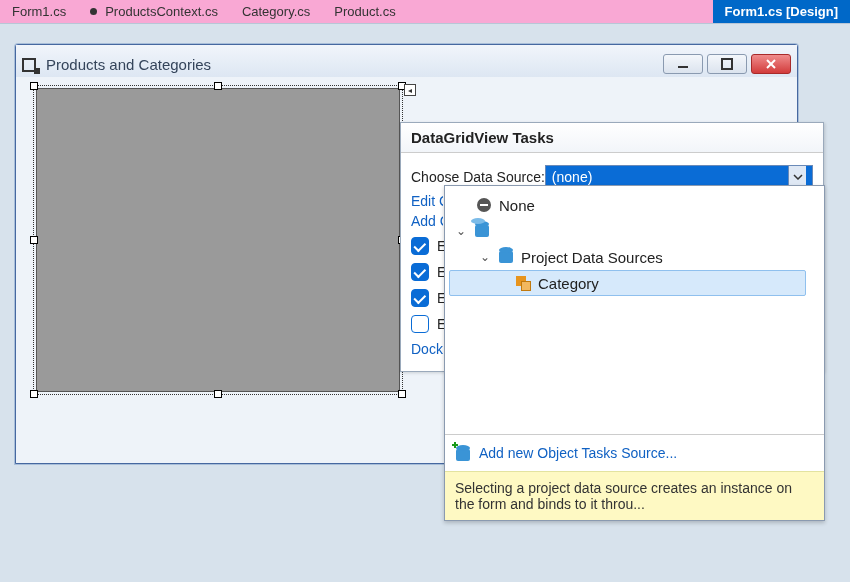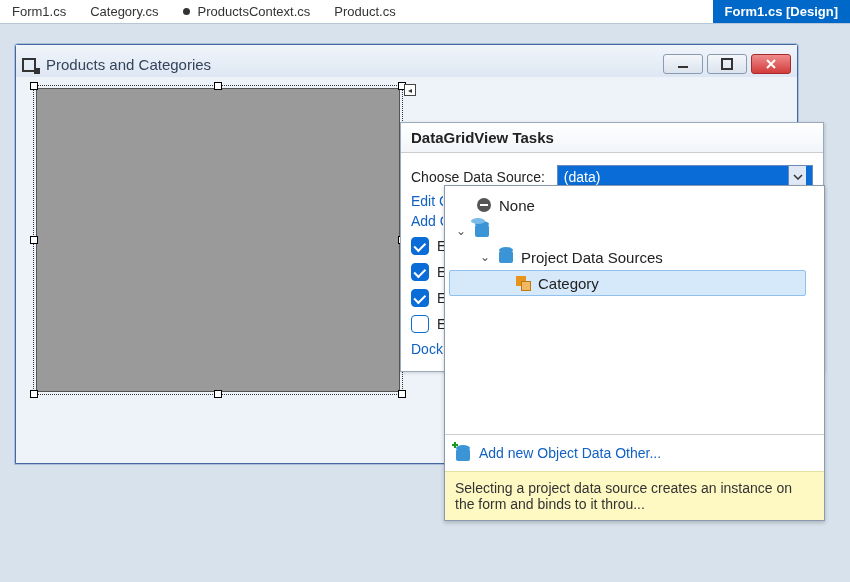--- a/index.html
+++ b/index.html
@@ -1,20 +1,20 @@
 <!DOCTYPE html>
 <html><head>
 <meta charset="utf-8">
 <style>
   * { box-sizing: border-box; font-family: "Segoe UI", Tahoma, sans-serif; }
   html, body { margin:0; padding:0; width:850px; height:582px; background:#fff; }
   body { background:#d7e2ec; }
 
   
-  .tabbar { height:24px; background:#ffffff; display:flex; align-items:stretch; font-size:13px; border-bottom:1px solid #b8c6d6;}
+  .tabbar { height:24px; background:#f9a8d4; display:flex; align-items:stretch; font-size:13px; border-bottom:1px solid #b8c6d6;}
   .tab { display:flex; align-items:center; padding:0 12px; color:#333; cursor:pointer; }
   .tab.active { background:#0068c8; color:#fff; font-weight:600;}
   .tab .dot { width:7px; height:7px; border-radius:50%; background:#333; margin-right:8px;}
   .tabbar .spacer{ flex:1; }
 
   
   .surface { position:absolute; top:24px; left:0; right:0; bottom:0; background:#d7e2ec; }
 
   
   .form { position:absolute; top:20px; left:15px; width:783px; height:420px; border:1px solid #4668a0; border-radius:3px 3px 0 0;
@@ -39,21 +39,21 @@
   .h.tl{top:-4px;left:-4px}.h.tm{top:-4px;left:calc(50% - 4px)}.h.tr{top:-4px;right:-4px}
   .h.ml{top:calc(50% - 4px);left:-4px}.h.mr{top:calc(50% - 4px);right:-4px}
   .h.bl{bottom:-4px;left:-4px}.h.bm{bottom:-4px;left:calc(50% - 4px)}.h.br{bottom:-4px;right:-4px}
   .smarttag{position:absolute;top:-2px;right:-14px;width:12px;height:12px;background:#fff;border:1px solid #444;display:flex;align-items:center;justify-content:center;font-size:8px;color:#333;cursor:pointer;}
 
   
   .tasks { position:absolute; top:98px; left:400px; width:424px; background:#fff; border:1px solid #9aa9bb; box-shadow:1px 1px 3px rgba(0,0,0,.15);}
   .tasks-header{padding:6px 10px; font-weight:700; font-size:15px; color:#222; border-bottom:1px solid #ccc; background:linear-gradient(#fff,#f2f5f9);}
   .tasks-body{padding:8px 10px 10px 10px; font-size:14px; color:#222;}
   .row{display:flex;align-items:center;margin:4px 0;}
-  .row label{margin-right:12px;}
+  .row label{margin-right:0;}
   .combo{flex:1;display:flex;align-items:center;height:24px;border:1px solid #6a8ab8;background:#0a6cd6;color:#fff;padding:0 6px;font-size:14px;}
   .combo .cbtn{width:18px;height:100%;margin-left:auto;display:flex;align-items:center;justify-content:center;background:#dfe8f4;border-left:1px solid #6a8ab8;color:#333;}
   .linkish{color:#1061c3;cursor:pointer;}
   .chkrow{display:flex;align-items:center;gap:8px;margin:8px 0;}
   .chk{width:18px;height:18px;border-radius:4px;border:1px solid #0a6cd6;display:flex;align-items:center;justify-content:center;background:#fff;}
   .chk.on{background:#0a6cd6;}
   .chk.on::after{content:"";width:9px;height:5px;border:2px solid #fff;border-top:none;border-right:none;transform:rotate(-45deg) translateY(-1px);}
   .chk.off{background:#fff;}
   .clip{width:18px;overflow:hidden;white-space:nowrap;}
 
@@ -83,25 +83,25 @@
   .hint{background:#fef9c3;border-top:1px solid #e3e3a0;padding:8px 10px;font-size:14px;color:#333;}
 </style>
 </head>
 <body>
 
 <div class="tabbar">
   <div class="tab">
       <span>Form1.cs</span>
     </div>
   <div class="tab">
-      <span>Category.cs</span>
-    </div>
-  <div class="tab">
       <span class="dot"></span>
       <span>ProductsContext.cs</span>
+    </div>
+  <div class="tab">
+      <span>Category.cs</span>
     </div>
   <div class="tab">
       <span>Product.cs</span>
     </div>
   <div class="spacer"></div>
   <div class="tab active">
       <span>Form1.cs [Design]</span>
     </div>
 </div>
 
@@ -145,21 +145,21 @@
       </div>
     </div>
   </div>
 
   <div class="tasks">
     <div class="tasks-header">DataGridView Tasks</div>
     <div class="tasks-body" style="position:relative;">
       <div class="row">
         <label>Choose Data Source:</label>
         <div class="combo">
-          <span>(data)</span>
+          <span>(none)</span>
           <span class="cbtn">
             <svg width="10" height="6">
                 <polyline points="1,1 5,5 9,1" fill="none" stroke="#333" stroke-width="1.5"></polyline>
               </svg>
           </span>
         </div>
       </div>
 
       <div class="row">
           <span class="linkish clip" style="width:32px">Edit Columns...</span>
@@ -218,20 +218,20 @@
                 <span class="cat-icon"></span>
               </span>
             <span>Category</span>
           </div>
           <div style="height:130px"></div>
         </div>
         <div class="addrow">
           <span class="plusdb">
               <span class="db-icon"></span>
             </span>
-          <span class="linkish">Add new Object Data Other...</span>
+          <span class="linkish">Add new Object Tasks Source...</span>
         </div>
         <div class="hint">Selecting a project data source creates an instance on the form and binds to it throu...</div>
       </div>
     </div>
   </div>
 
 </div>
 
 </body></html>

